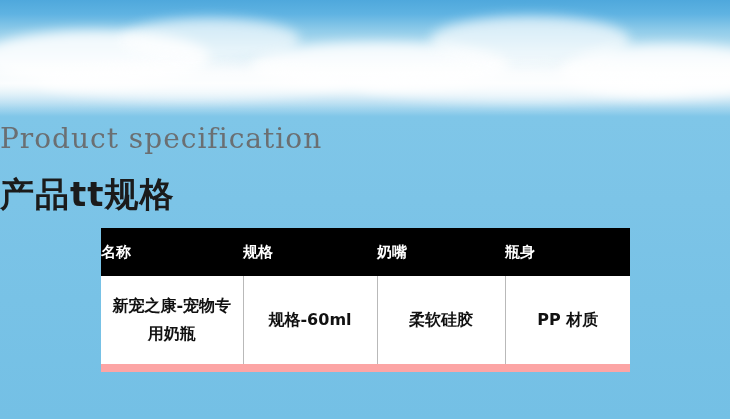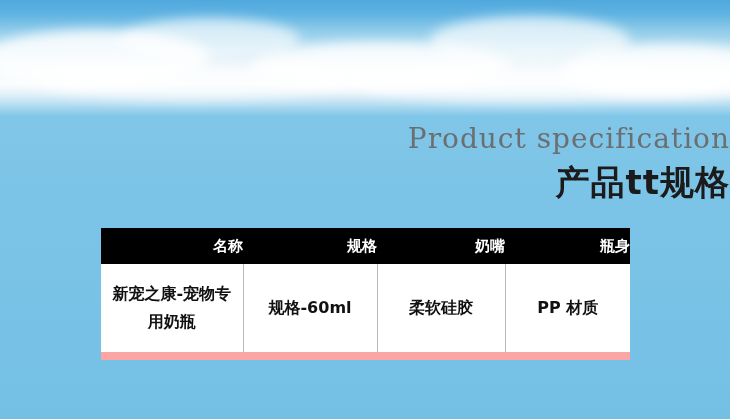--- a/index.html
+++ b/index.html
@@ -52,31 +52,31 @@
     top: 56px;
     height: 60px;
     background: linear-gradient(to bottom, rgba(255,255,255,0) 0%, rgba(255,255,255,0.9) 45%, rgba(255,255,255,0.0) 100%);
   }
 
   .titles {
     position: absolute;
     left: 0;
     right: 0;
     top: 122px;
-    text-align: right;
+    text-align: left;
   }
   .title-en {
     font-family: "DejaVu Serif", serif;
     font-size: 28px;
     letter-spacing: 1px;
     color: #6b6f72;
     line-height: 34px;
   }
   .title-cn {
-    margin-top: 4px;
+    margin-top: 16px;
     font-family: "DejaVu Sans", sans-serif;
     font-weight: bold;
     font-size: 34px;
     color: #1b1b1b;
     line-height: 44px;
     letter-spacing: 1px;
   }
 
   .spec-table {
     position: absolute;
@@ -86,23 +86,23 @@
     border-collapse: collapse;
     background: #ffffff;
     table-layout: fixed;
   }
   .spec-table th {
     background: #000000;
     color: #ffffff;
     font-family: Liberation Mono, monospace;
     font-weight: bold;
     font-size: 15px;
-    height: 36px;
+    height: 48px;
     padding: 0;
-    text-align: right;
+    text-align: left;
     border: none;
   }
   .spec-table td {
     height: 80px;
     padding: 4px 8px;
     text-align: center;
     vertical-align: middle;
     font-family: "DejaVu Sans", sans-serif;
     font-weight: bold;
     font-size: 16px;

